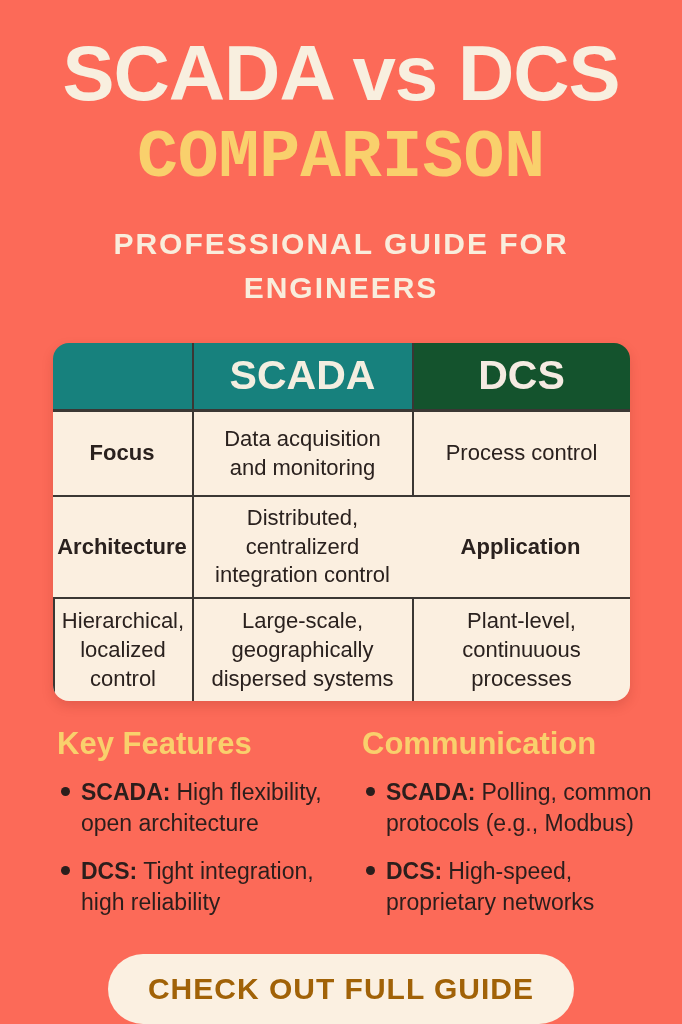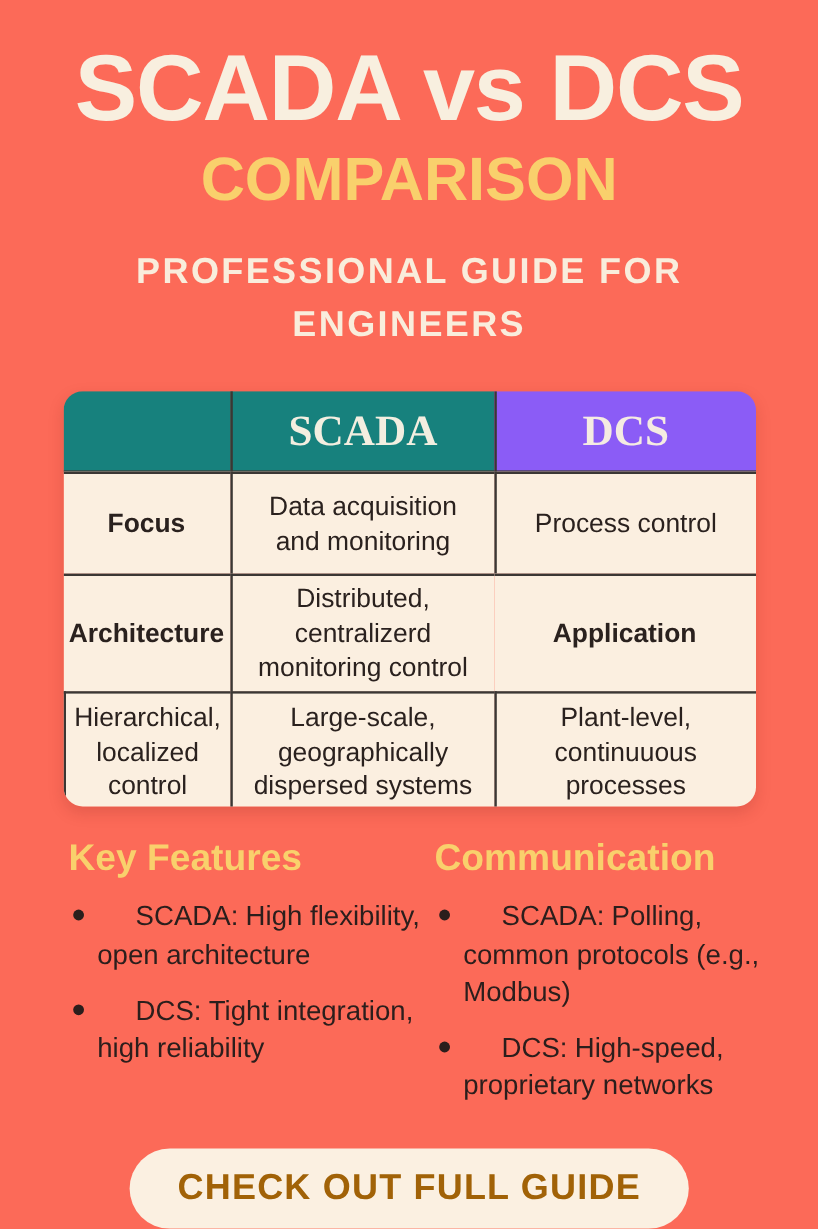--- a/index.html
+++ b/index.html
@@ -24,26 +24,27 @@
     font-size: 78px;
     font-weight: 800;
     letter-spacing: -1px;
     line-height: 1.0;
     color: #F8EFDF;
     text-align: center;
     white-space: nowrap;
   }
   .title-sub {
     margin-top: 12px;
-    font-size: 51px;
+    font-size: 68px;
     font-weight: 800;
     line-height: 1.0;
     color: #F9D06C;
     text-align: center;
     white-space: nowrap;
+    font-family: Liberation Mono, monospace;
   }
   .subtitle {
     margin-top: 30px;
     max-width: 520px;
     font-size: 30px;
     font-weight: 700;
     letter-spacing: 2px;
     line-height: 1.45;
     color: #F9EDDC;
     text-align: center;
@@ -70,27 +71,26 @@
     font-size: 22px;
     line-height: 1.3;
     white-space: pre-line;
     border-left: 2px solid #3B3734;
     border-top: 2px solid #3B3734;
   }
   .cell.first-col { border-left: none; font-weight: 700; font-size: 22px; }
   .cell.header {
     border-top: none;
     border-bottom: 1px solid #3B3734;
-    font-size: 36px;
+    font-size: 41px;
     font-weight: 800;
     color: #F3EEE0;
-    font-family: Liberation Serif, serif;
   }
   .cell.header.teal { background: #17817D; }
-  .cell.header.purple { background: #8b5cf6; color: #F5EBE2; }
+  .cell.header.purple { background: #14532d; color: #F5EBE2; }
   
   .features {
     width: 682px;
     margin-top: 26px;
     display: flex;
     padding: 0 0 0 57px;
   }
   .feature-col { width: 305px; }
   .feature-col.right { width: 290px; }
   .feature-heading {
@@ -113,21 +113,21 @@
   }
   ul.bullets li .dot {
     position: absolute;
     left: 4px;
     top: 10px;
     width: 9px;
     height: 9px;
     border-radius: 50%;
     background: #2B1E1C;
   }
-  .bullet-term { font-weight: 400; margin-right: 6px; margin-left: 32px; }
+  .bullet-term { font-weight: 700; margin-right: 6px; }
   
   .cta-button {
     margin-top: 20px;
     width: 466px;
     height: 70px;
     border: none;
     border-radius: 36px;
     background: #FBF0E1;
     color: #a16207;
     font-family: "Liberation Sans", "DejaVu Sans", sans-serif;
@@ -156,21 +156,21 @@
     <div class="cell header purple">DCS</div>
 
     <div class="cell first-col">Focus</div>
     <div class="cell">Data acquisition
 and monitoring</div>
     <div class="cell">Process control</div>
 
     <div class="cell first-col">Architecture</div>
     <div class="cell">Distributed,
 centralizerd
-monitoring control</div>
+integration control</div>
     <div class="cell first-col">Application</div>
 
     <div class="cell">Hierarchical,
 localized control</div>
     <div class="cell">Large-scale,
 geographically
 dispersed systems</div>
     <div class="cell">Plant-level,
 continuuous
 processes</div>

